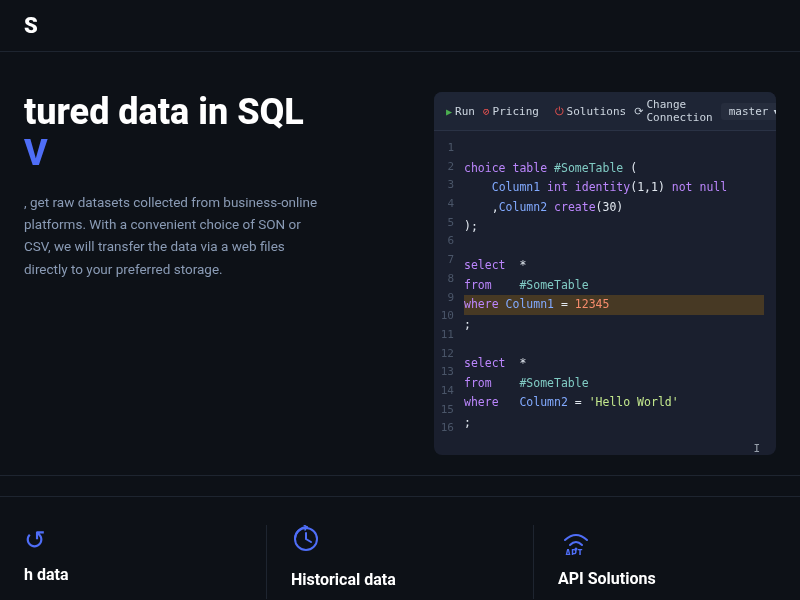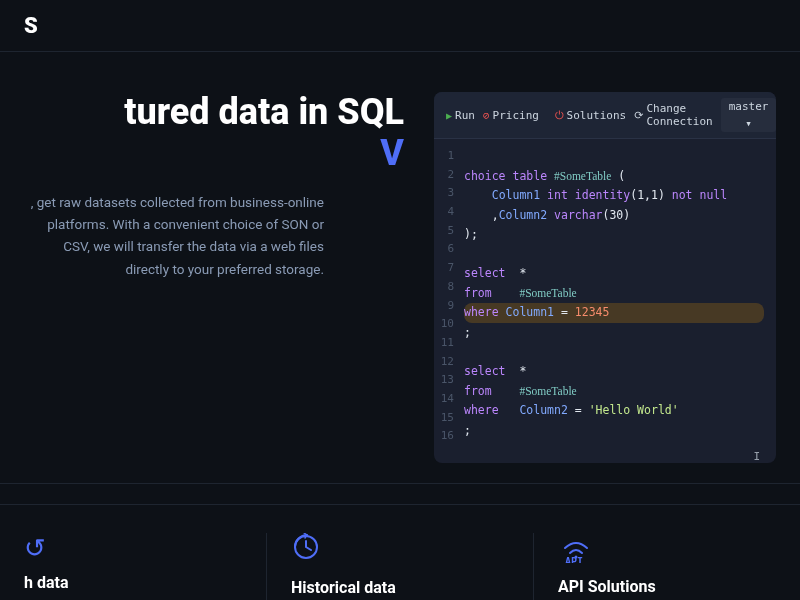--- a/index.html
+++ b/index.html
@@ -66,21 +66,20 @@
 
     
     .hero {
       display: flex;
       padding: 40px 24px 20px 24px;
       gap: 30px;
       align-items: flex-start;
     }
     .hero-text {
       flex: 0 0 380px;
-      text-align: right;
     }
     .hero-title {
       font-size: 36px;
       font-weight: 800;
       line-height: 1.15;
       color: #ffffff;
       margin-bottom: 16px;
     }
     .hero-desc {
       font-size: 13.5px;
@@ -125,21 +124,20 @@
     .toolbar-dropdown {
       display: flex;
       align-items: center;
       gap: 4px;
       color: #cdd6e0;
       font-size: 11px;
       background: #262d3d;
       padding: 2px 8px;
       border-radius: 3px;
       margin-left: auto;
-      flex-direction: column;
     }
 
     .editor-body {
       display: flex;
       padding: 8px 0;
     }
     .line-numbers {
       width: 30px;
       text-align: right;
       padding-right: 10px;
@@ -150,28 +148,28 @@
     }
     .code-content {
       flex: 1;
       padding-right: 12px;
       line-height: 1.7;
       font-size: 11.5px;
       color: #e2e8f0;
     }
     .kw { color: #bb86fc; }
     .fn { color: #82aaff; }
-    .id { color: #80cbc4; font-family: Liberation Serif, serif; }
+    .id { color: #80cbc4; }
     .str { color: #c3e88d; }
     .num { color: #f78c6c; }
     .hl-line {
       background-color: rgba(255,165,0,0.2);
       display: inline-block;
       width: 100%;
-      border-radius: 8px;
+      border-radius: 0;
     }
     .cursor-blink {
       color: #cdd6e0;
       opacity: 0.7;
       font-size: 11px;
       display: block;
       text-align: right;
       padding-right: 16px;
       margin-top: -4px;
     }
@@ -271,21 +269,21 @@
             <div>12</div>
           <div>13</div>
             <div>14</div>
             <div>15</div>
             <div>16</div>
         </div>
         <div class="code-content">
           <div>&nbsp;</div>
           <div><span class="kw">choice table</span> <span class="id">#SomeTable</span> (</div>
           <div>&nbsp;&nbsp;&nbsp;&nbsp;<span class="fn">Column1</span> <span class="kw">int</span> <span class="kw">identity</span>(1,1) <span class="kw">not null</span></div>
-          <div>&nbsp;&nbsp;&nbsp;&nbsp;,<span class="fn">Column2</span> <span class="kw">varchar</span>(30)</div>
+          <div>&nbsp;&nbsp;&nbsp;&nbsp;,<span class="fn">Column2</span> <span class="kw">create</span>(30)</div>
           <div>);</div>
           <div>&nbsp;</div>
           <div><span class="kw">select</span>&nbsp; *</div>
           <div><span class="kw">from</span>&nbsp;&nbsp;&nbsp; <span class="id">#SomeTable</span></div>
           <div><span class="hl-line"><span class="kw">where</span> <span class="fn">Column1</span> = <span class="num">12345</span></span></div>
           <div>;</div>
           <div>&nbsp;</div>
           <div><span class="kw">select</span>&nbsp; *</div>
           <div><span class="kw">from</span>&nbsp;&nbsp;&nbsp; <span class="id">#SomeTable</span></div>
           <div><span class="kw">where</span>&nbsp;&nbsp; <span class="fn">Column2</span> = <span class="str">'Hello World'</span></div>

